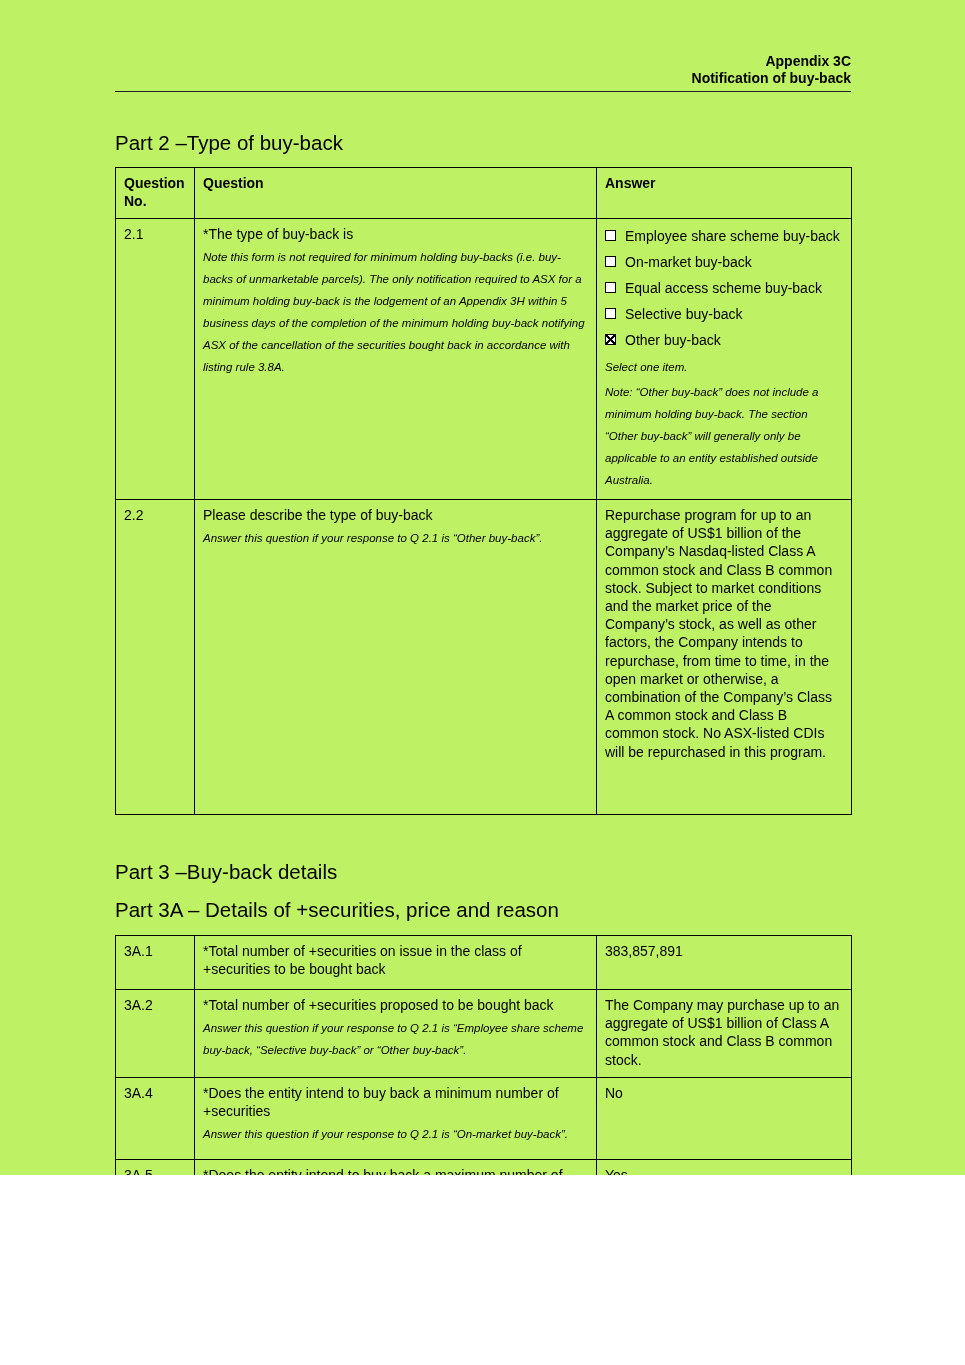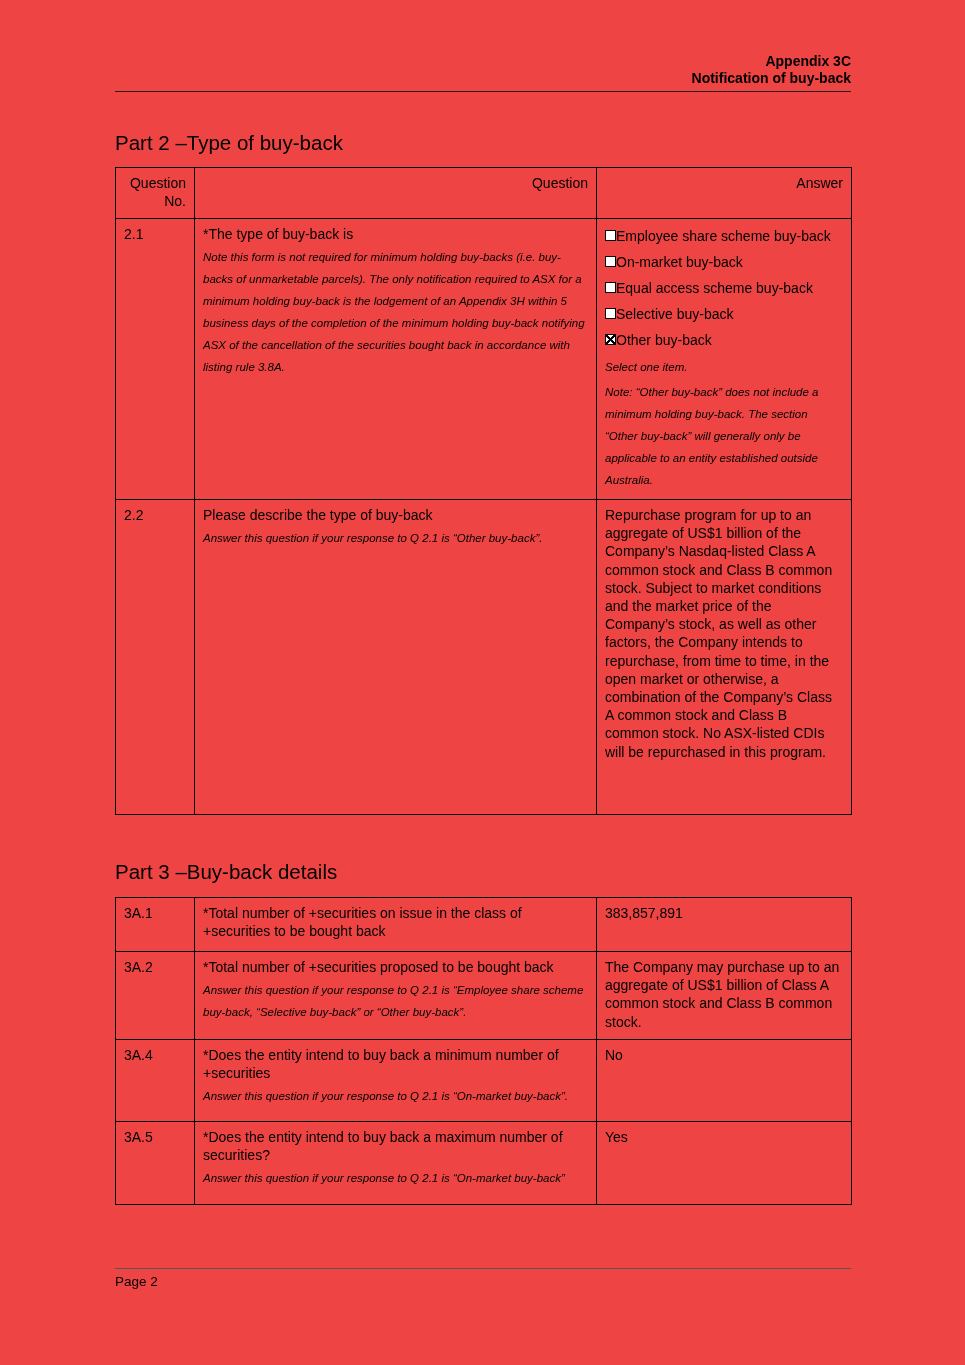--- a/index.html
+++ b/index.html
@@ -1,47 +1,47 @@
 <!DOCTYPE html>
 <html><head>
 <meta charset="utf-8">
 <style>
   * { box-sizing: border-box; }
   html, body { margin: 0; padding: 0; background: #ffffff; }
   .page {
-    width: 965px; height: 1365px; background: #ef4444; position: relative;
+    width: 965px; height: 1175px; background: #bef264; position: relative;
     font-family: "Liberation Sans", sans-serif; color: #000;
     padding: 53px 114px 0 115px; overflow: hidden;
   }
   
   .doc-header { text-align: right; font-weight: bold; font-size: 14px; line-height: 17px; }
   .header-rule { border: none; border-top: 1.5px solid #222; margin: 4px 0 0 0; }
 
   
   .part-heading { font-size: 20.5px; font-weight: 400; margin: 0; line-height: 25px; }
   .h-part2 { margin-top: 38px; }
   .h-part3 { margin-top: 44px; }
   .h-part3a { margin-top: 13px; }
 
   
   table.qa-table { border-collapse: collapse; table-layout: fixed; width: 736px; margin-top: 12px; }
   .qa-table th, .qa-table td {
     border: 1.4px solid #000; vertical-align: top; text-align: left;
     padding: 6px 8px 8px 8px; font-size: 14px; line-height: 18px; font-weight: normal;
   }
-  .qa-table th { font-weight: normal; text-align: right; }
+  .qa-table th { font-weight: bold; }
   col.c-no { width: 79px; } col.c-q { width: 402px; } col.c-a { width: 255px; }
 
   .q { margin: 0 0 3px 0; }
   .note { font-style: italic; font-size: 11.5px; line-height: 22px; margin-top: 3px; }
   .answer-text { line-height: 18.2px; }
 
   
   .options { display: flex; flex-direction: column; gap: 8px; margin-top: 2px; }
-  .opt { display: flex; }
+  .opt { display: flex; gap: 9px; }
   .checkbox {
     width: 11px; height: 11px; border: 1.2px solid #000; flex: 0 0 auto; margin-top: 3px;
     background-color: #fff;
   }
   .checkbox[data-checked="true"] {
     background-image:
       linear-gradient(45deg,  transparent 44%, #000 44%, #000 56%, transparent 56%),
       linear-gradient(135deg, transparent 44%, #000 44%, #000 56%, transparent 56%);
   }
   .sel-note { margin-top: 7px; }
@@ -119,20 +119,21 @@
           <div class="note">Answer this question if your response to Q 2.1 is “Other buy-back”.</div>
         </td>
         <td>
           <div class="answer-text">Repurchase program for up to an aggregate of US$1 billion of the Company’s Nasdaq-listed Class A common stock and Class B common stock. Subject to market conditions and the market price of the Company’s stock, as well as other factors, the Company intends to repurchase, from time to time, in the open market or otherwise, a combination of the Company’s Class A common stock and Class B common stock. No ASX-listed CDIs will be repurchased in this program.</div>
         </td>
       </tr>
     </tbody>
   </table>
 
   <h1 class="part-heading h-part3">Part 3 –Buy-back details</h1>
+  <h1 class="part-heading h-part3a">Part 3A – Details of +securities, price and reason</h1>
 
   <table class="qa-table" style="margin-top:13px;border-radius:17px;">
     <colgroup>
         <col class="c-no">
         <col class="c-q">
         <col class="c-a">
       </colgroup>
     <tbody>
       <tr style="height:48px;">
         <td>3A.1</td>

